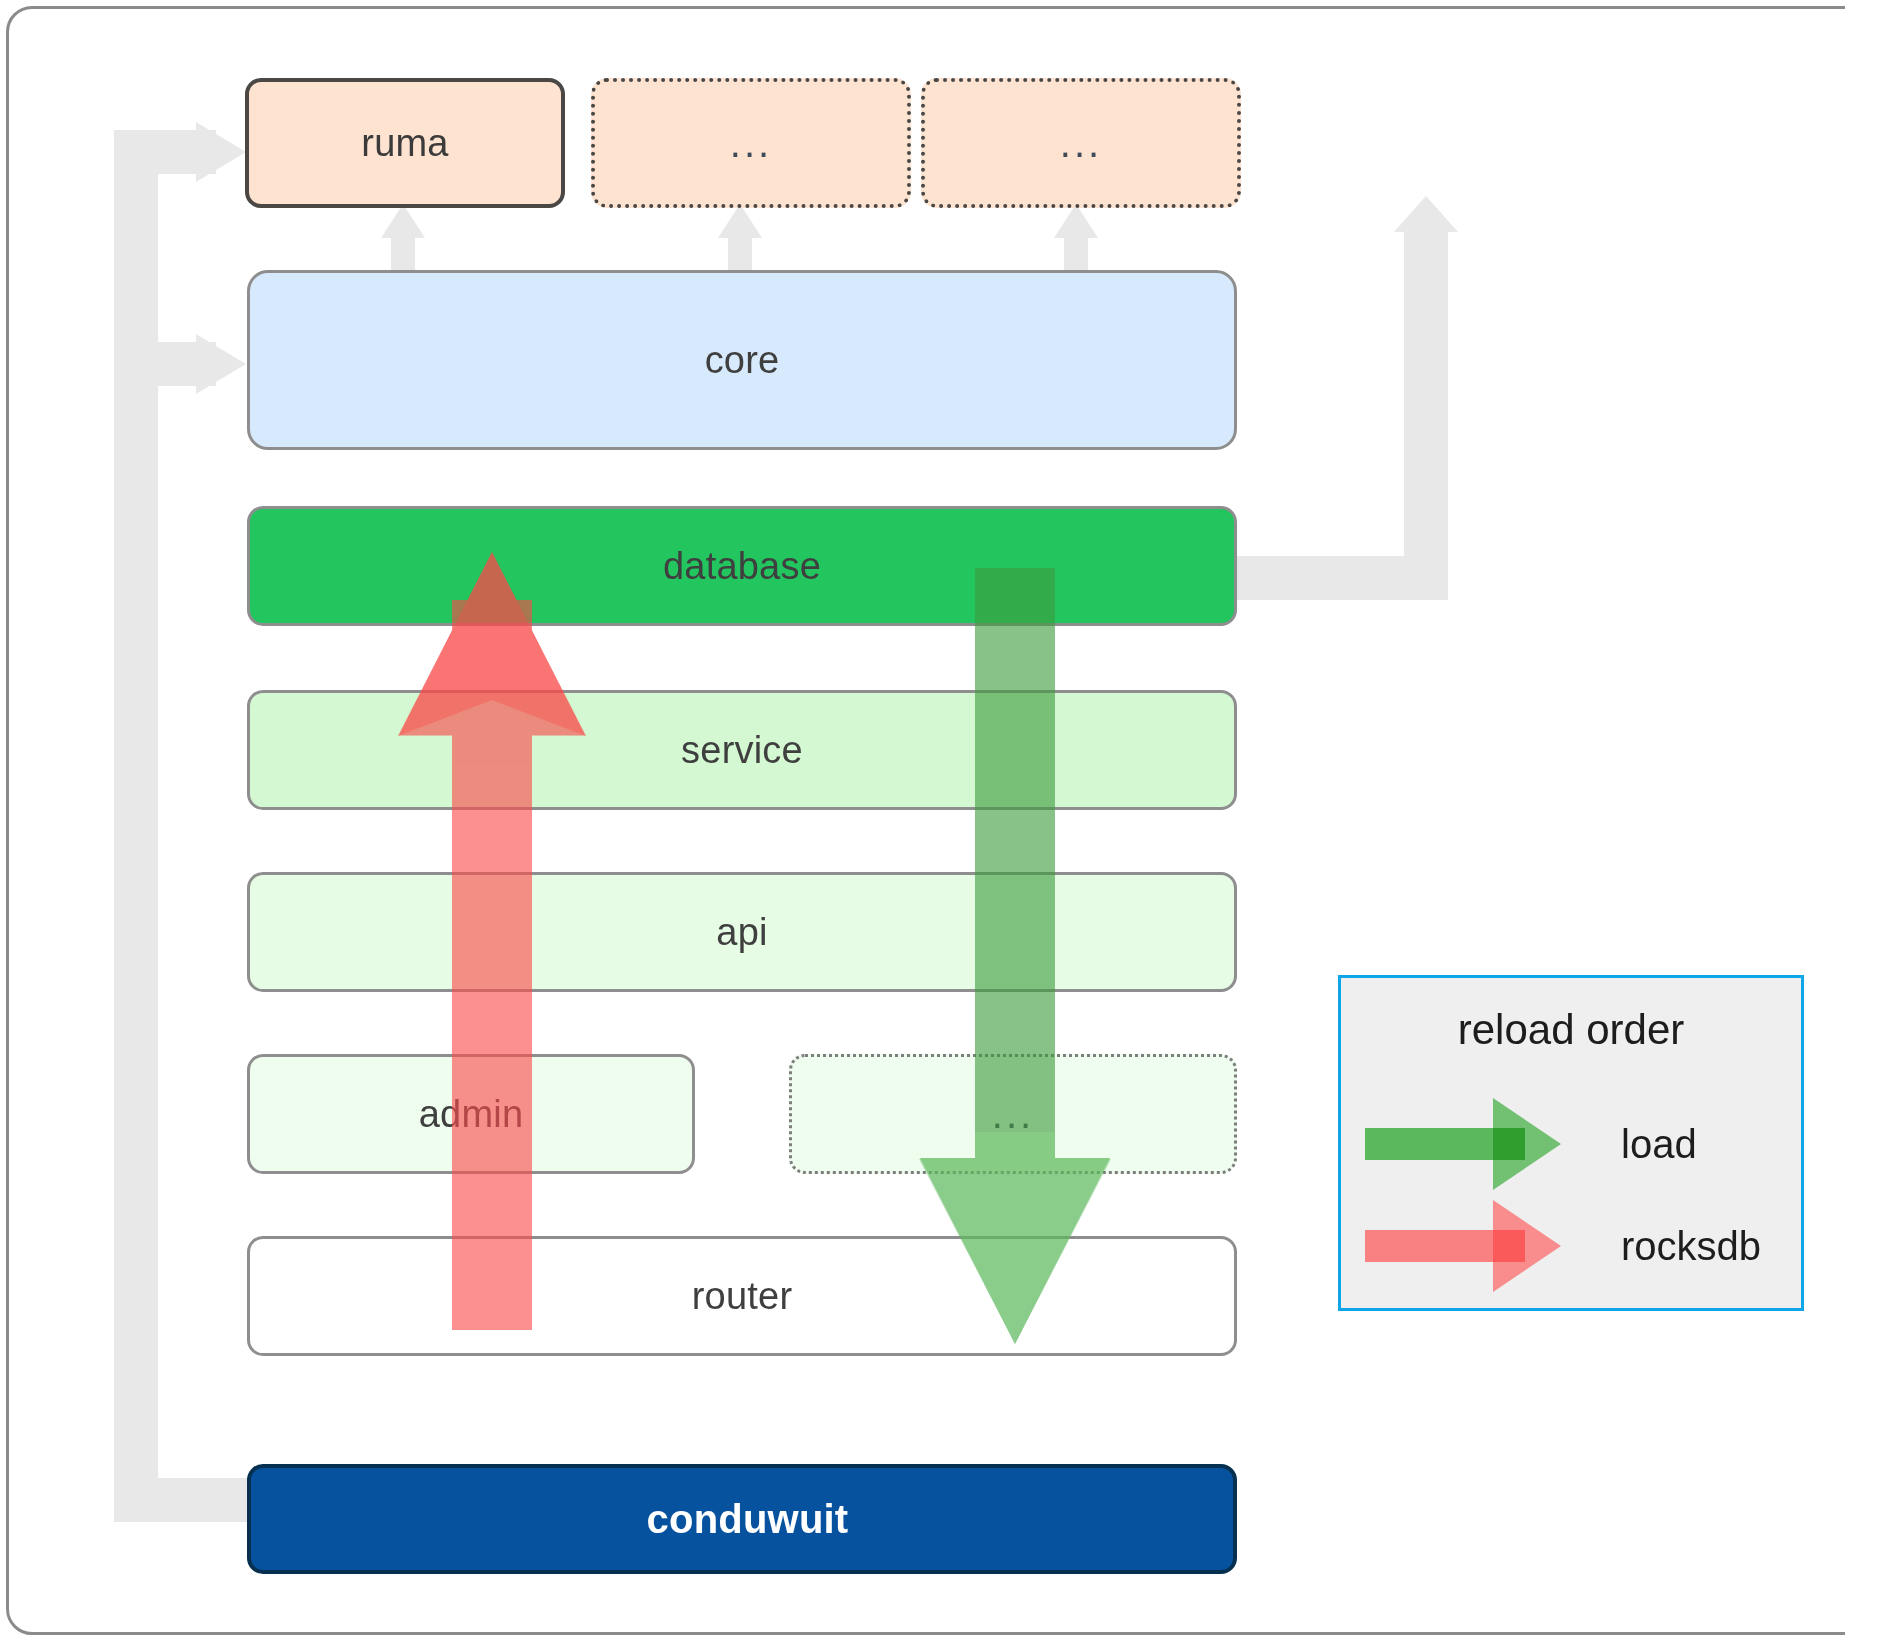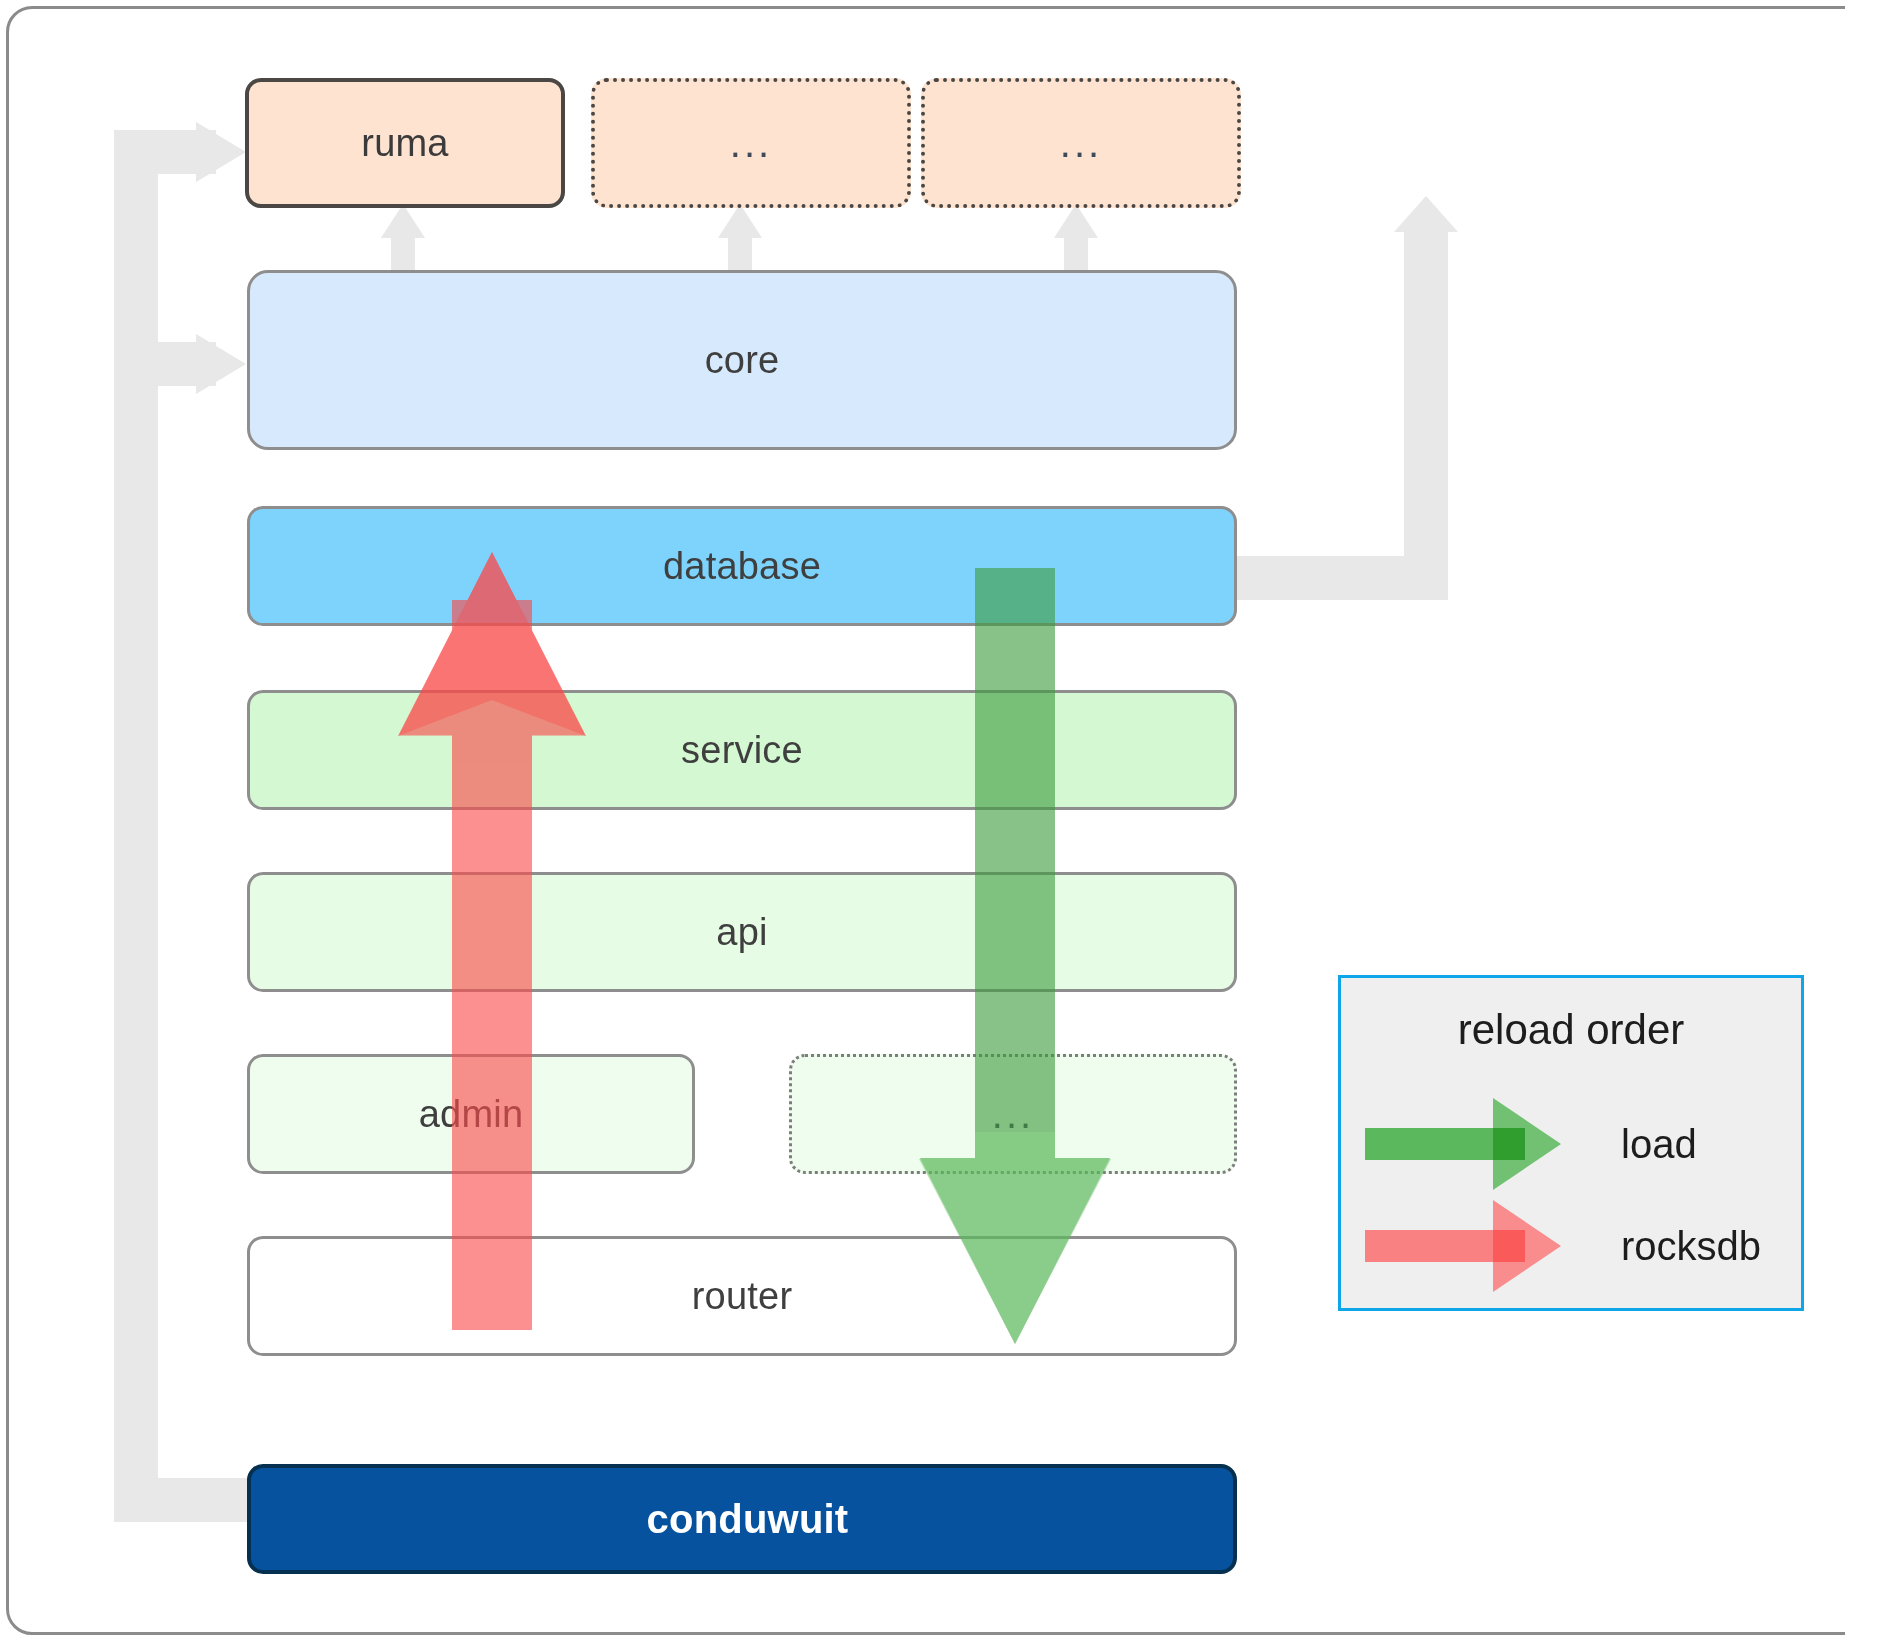--- a/index.html
+++ b/index.html
@@ -75,21 +75,21 @@
   .layer.dotted { border: 3px dotted #7d7d7d; }
   .layer .lbl { color: #3f3f3f; }
   .layer.ellipsis .lbl {
     font-size: 40px;
     letter-spacing: 3px;
     color: #3f4a58;
     line-height: .4;
   }
 
   .lay-core     { background: #d7e9fc; }
-  .lay-database { background: #7dd3fc; text-align: center; }
+  .lay-database { background: #22c55e; text-align: center; }
   .lay-service  { background: #d3f8d2; }
   .lay-api      { background: #e6fce5; }
   .lay-admin    { background: #effdee; }
   .lay-dots     { background: #effdee; }
   .lay-router   { background: #ffffff; }
 
   .lay-root {
     background: #06529e;
     border: 4px solid #06304f;
     border-radius: 16px;

